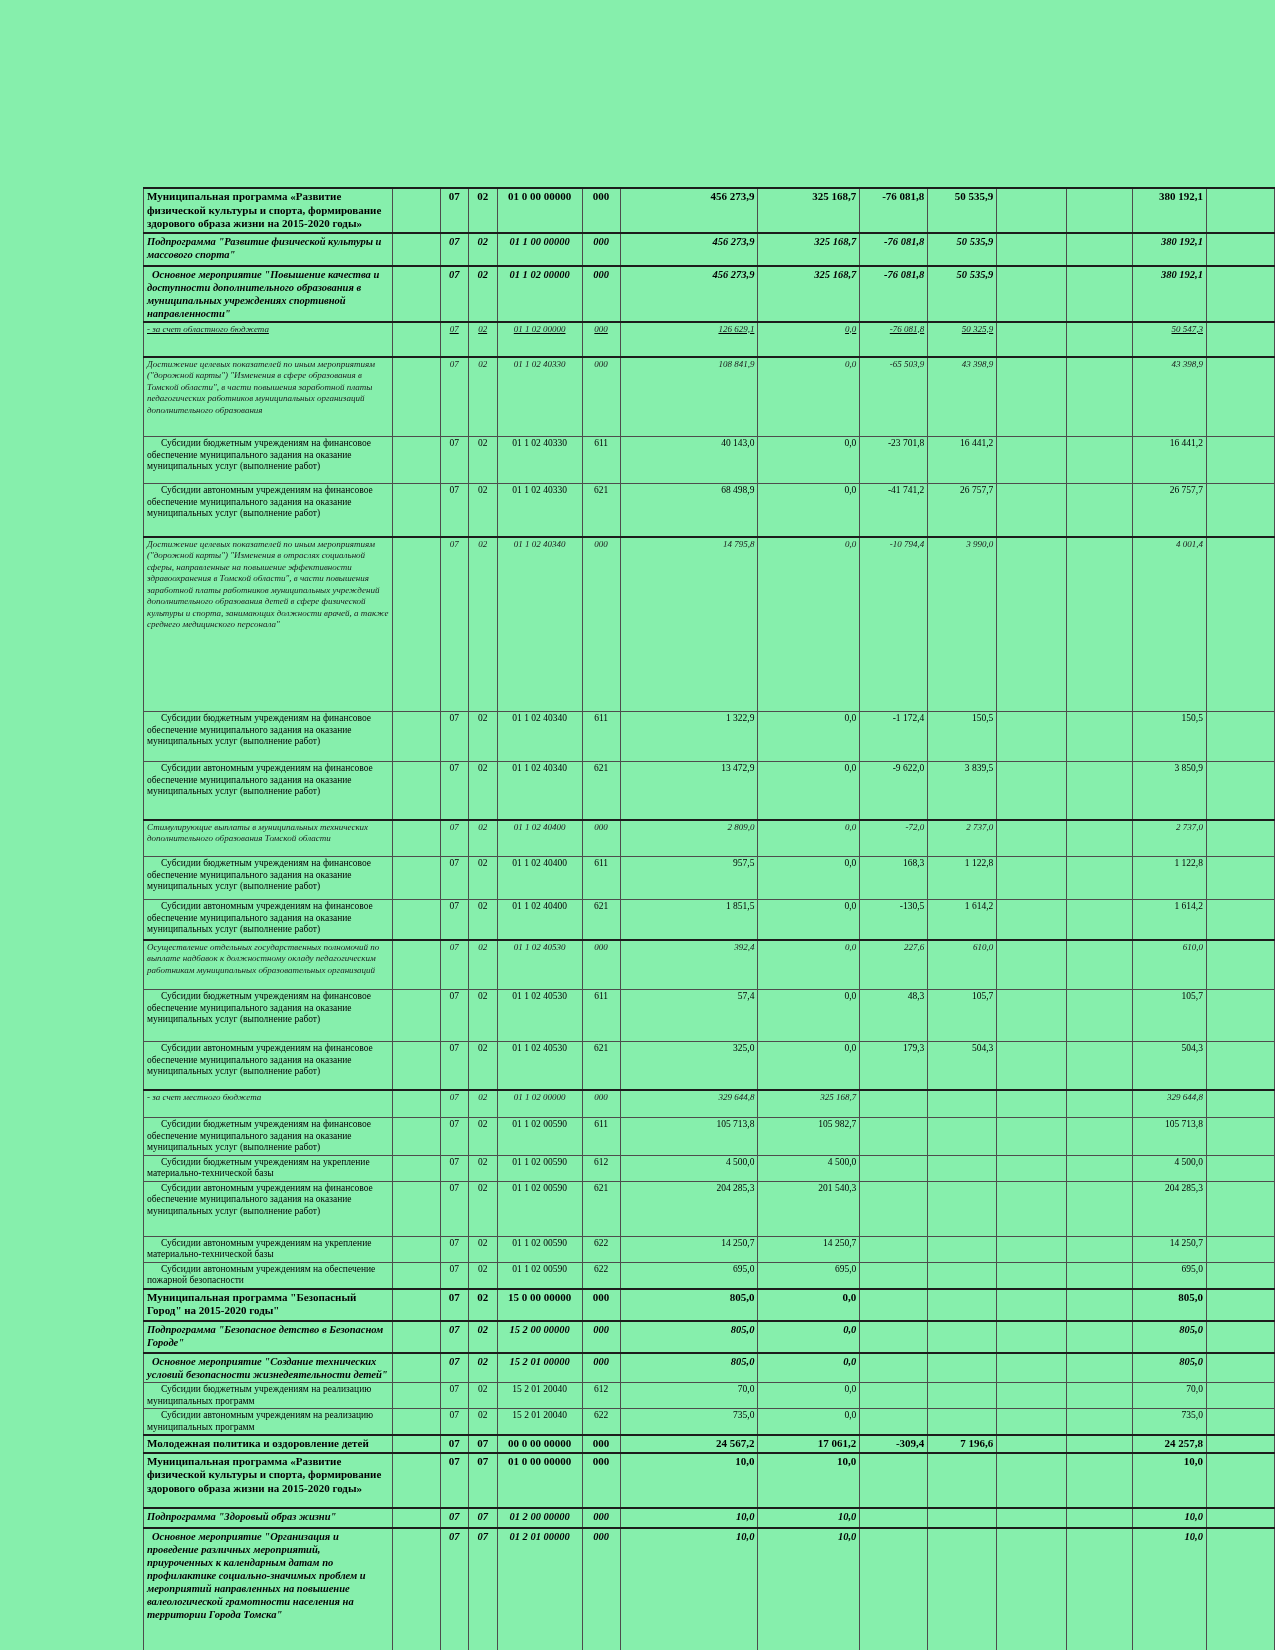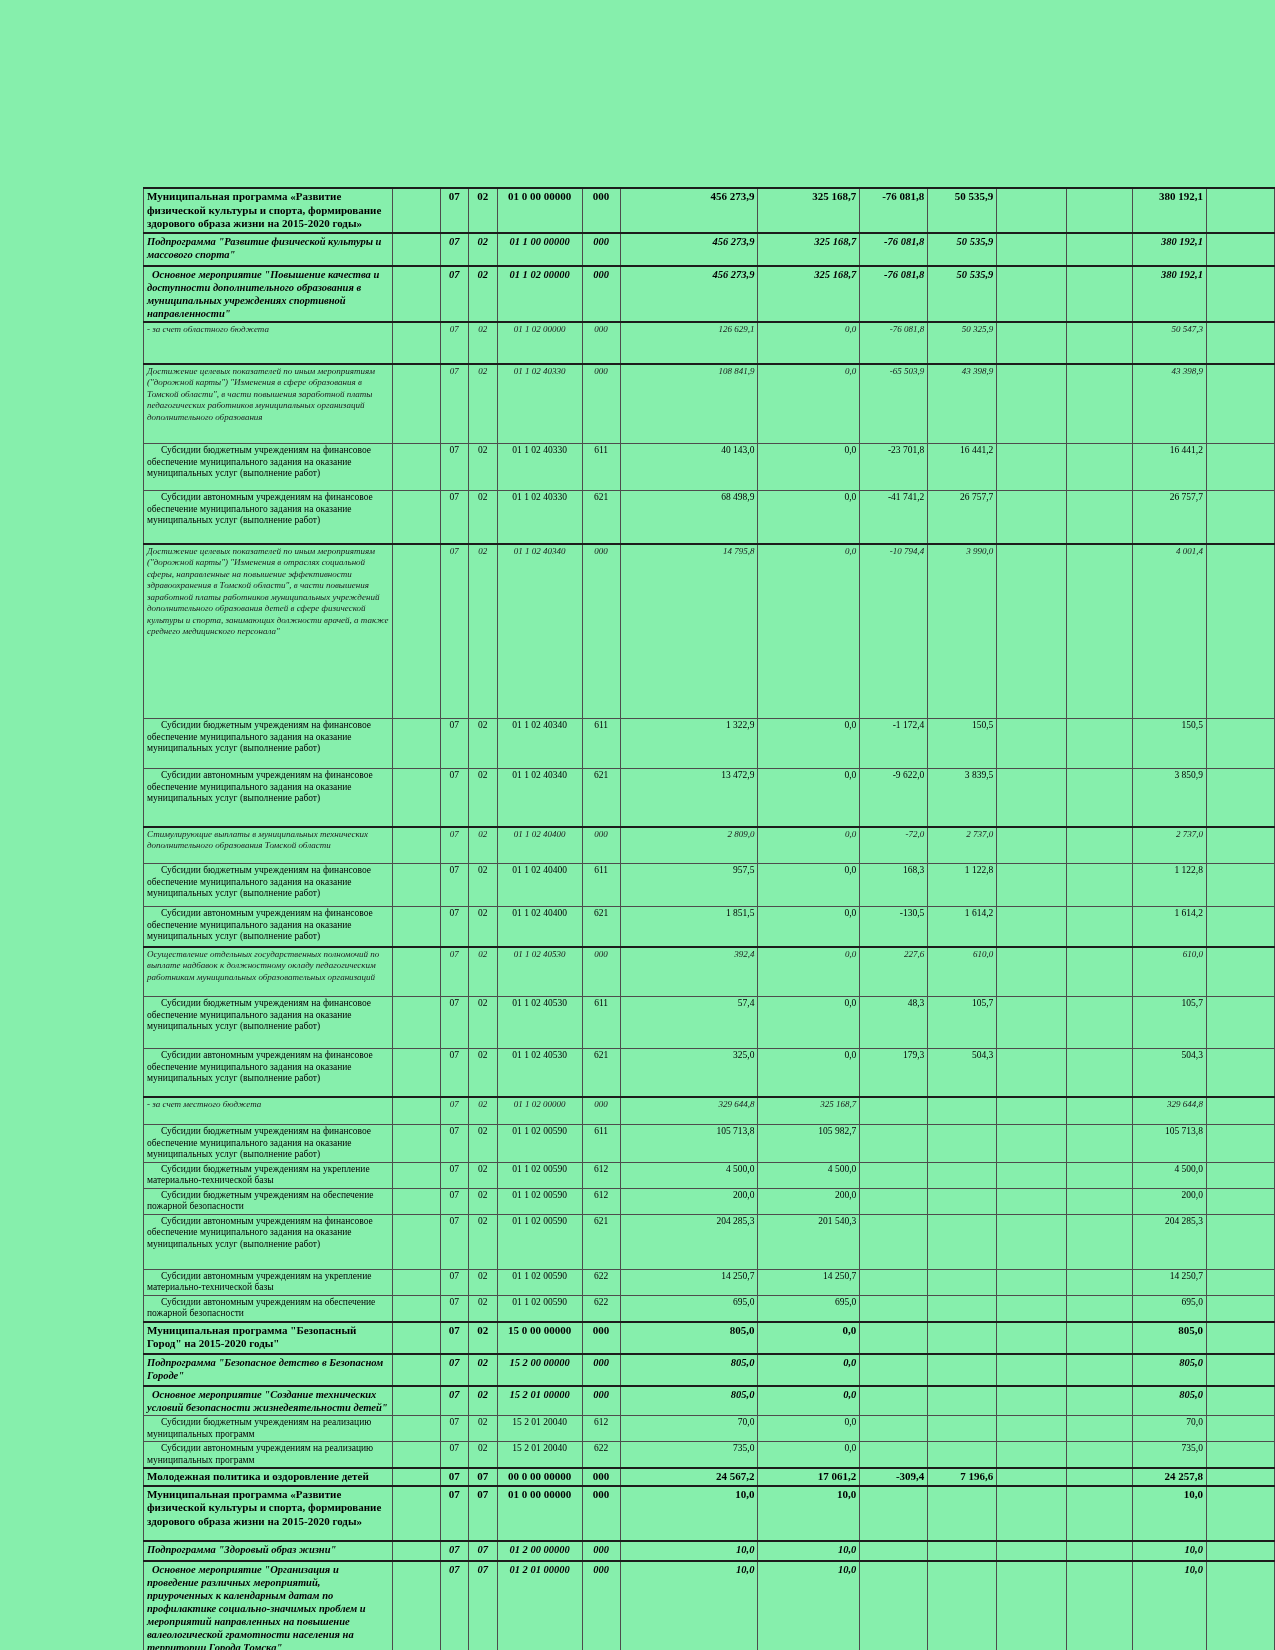--- a/index.html
+++ b/index.html
@@ -127,21 +127,21 @@
             <td class="c5">000</td>
             <td class="c6">456 273,9</td>
             <td class="c7">325 168,7</td>
             <td class="c8">-76 081,8</td>
             <td class="c9">50 535,9</td>
             <td class="c10"></td>
             <td class="c11"></td>
             <td class="c12">380 192,1</td>
             <td class="c13"></td>
           </tr>
-          <tr class="lvl-source thick" style="height: 42px;">
+          <tr class="lvl-source thick" style="height: 35px; text-decoration: underline;">
             <td class="c0">- за счет областного бюджета</td>
             <td class="c1"></td>
             <td class="c2">07</td>
             <td class="c3">02</td>
             <td class="c4">01 1 02 00000</td>
             <td class="c5">000</td>
             <td class="c6">126 629,1</td>
             <td class="c7">0,0</td>
             <td class="c8">-76 081,8</td>
             <td class="c9">50 325,9</td>
@@ -381,36 +381,20 @@
             <td class="c3">02</td>
             <td class="c4">01 1 02 00590</td>
             <td class="c5">612</td>
             <td class="c6">4 500,0</td>
             <td class="c7">4 500,0</td>
             <td class="c8"></td>
             <td class="c9"></td>
             <td class="c10"></td>
             <td class="c11"></td>
             <td class="c12">4 500,0</td>
-            <td class="c13"></td>
-          </tr>
-          <tr class="lvl-detail" style="height: 25px;">
-            <td class="c0">Субсидии бюджетным учреждениям на обеспечение пожарной безопасности</td>
-            <td class="c1"></td>
-            <td class="c2">07</td>
-            <td class="c3">02</td>
-            <td class="c4">01 1 02 00590</td>
-            <td class="c5">612</td>
-            <td class="c6">200,0</td>
-            <td class="c7">200,0</td>
-            <td class="c8"></td>
-            <td class="c9"></td>
-            <td class="c10"></td>
-            <td class="c11"></td>
-            <td class="c12">200,0</td>
             <td class="c13"></td>
           </tr>
           <tr class="lvl-detail" style="height: 55px;">
             <td class="c0">Субсидии автономным учреждениям на финансовое обеспечение муниципального задания на оказание муниципальных услуг (выполнение работ)</td>
             <td class="c1"></td>
             <td class="c2">07</td>
             <td class="c3">02</td>
             <td class="c4">01 1 02 00590</td>
             <td class="c5">621</td>
             <td class="c6">204 285,3</td>

